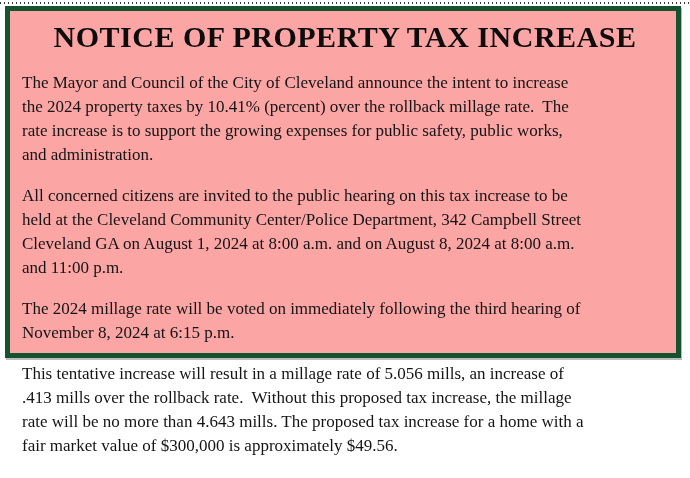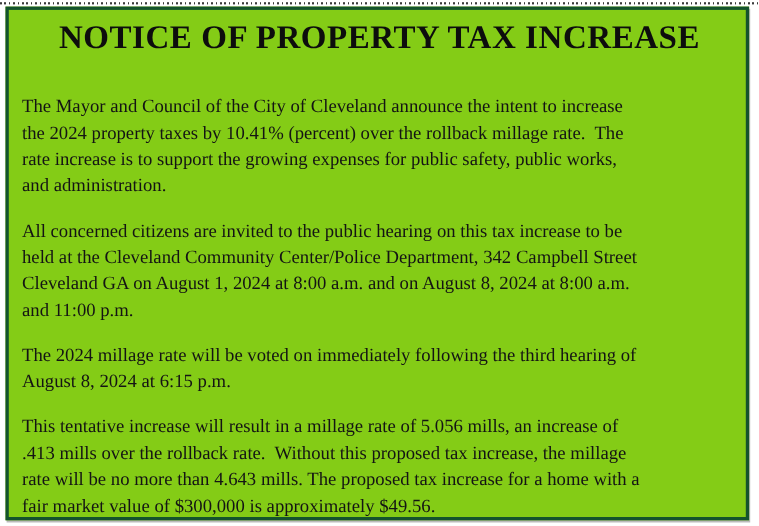--- a/index.html
+++ b/index.html
@@ -22,62 +22,62 @@
     left: 0;
     width: 690px;
     height: 2px;
     background: repeating-linear-gradient(90deg, #3a3a3a 0 1.5px, transparent 1.5px 4px);
   }
   .notice {
     position: absolute;
     left: 5px;
     top: 6px;
     width: 676px;
-    height: 467px;
+    height: 352px;
     box-sizing: border-box;
-    border: 3px solid #14532d;
-    background: #84cc16;
+    border: 5px solid #14532d;
+    background: #fca5a5;
     padding: 6px 8px 6px 12px;
     box-shadow: 1px 2px 0 rgba(60,60,60,0.35);
   }
   .title {
     margin: 2px 0 0 0;
     text-align: center;
     font-size: 30px;
     line-height: 36px;
     font-weight: bold;
     letter-spacing: 0.5px;
     color: #0d0d0d;
   }
   .para {
     margin: 17px 0 0 0;
     font-size: 17px;
     line-height: 24px;
     color: #141414;
     white-space: pre-wrap; 
   }
   .para.first {
-    margin-top: 32px;
+    margin-top: 16px;
   }
 </style>
 </head>
 <body>
 
 <div class="page">
   <div class="perforation"></div>
   <div class="notice">
     <h1 class="title">NOTICE OF PROPERTY TAX INCREASE</h1>
     <p class="para first">The Mayor and Council of the City of Cleveland announce the intent to increase
 the 2024 property taxes by 10.41% (percent) over the rollback millage rate.  The
 rate increase is to support the growing expenses for public safety, public works,
 and administration.</p>
     <p class="para">All concerned citizens are invited to the public hearing on this tax increase to be
 held at the Cleveland Community Center/Police Department, 342 Campbell Street
 Cleveland GA on August 1, 2024 at 8:00 a.m. and on August 8, 2024 at 8:00 a.m.
 and 11:00 p.m.</p>
     <p class="para">The 2024 millage rate will be voted on immediately following the third hearing of
-August 8, 2024 at 6:15 p.m.</p>
+November 8, 2024 at 6:15 p.m.</p>
     <p class="para">This tentative increase will result in a millage rate of 5.056 mills, an increase of
 .413 mills over the rollback rate.  Without this proposed tax increase, the millage
 rate will be no more than 4.643 mills. The proposed tax increase for a home with a
 fair market value of $300,000 is approximately $49.56.</p>
   </div>
 </div>
 
 </body></html>

